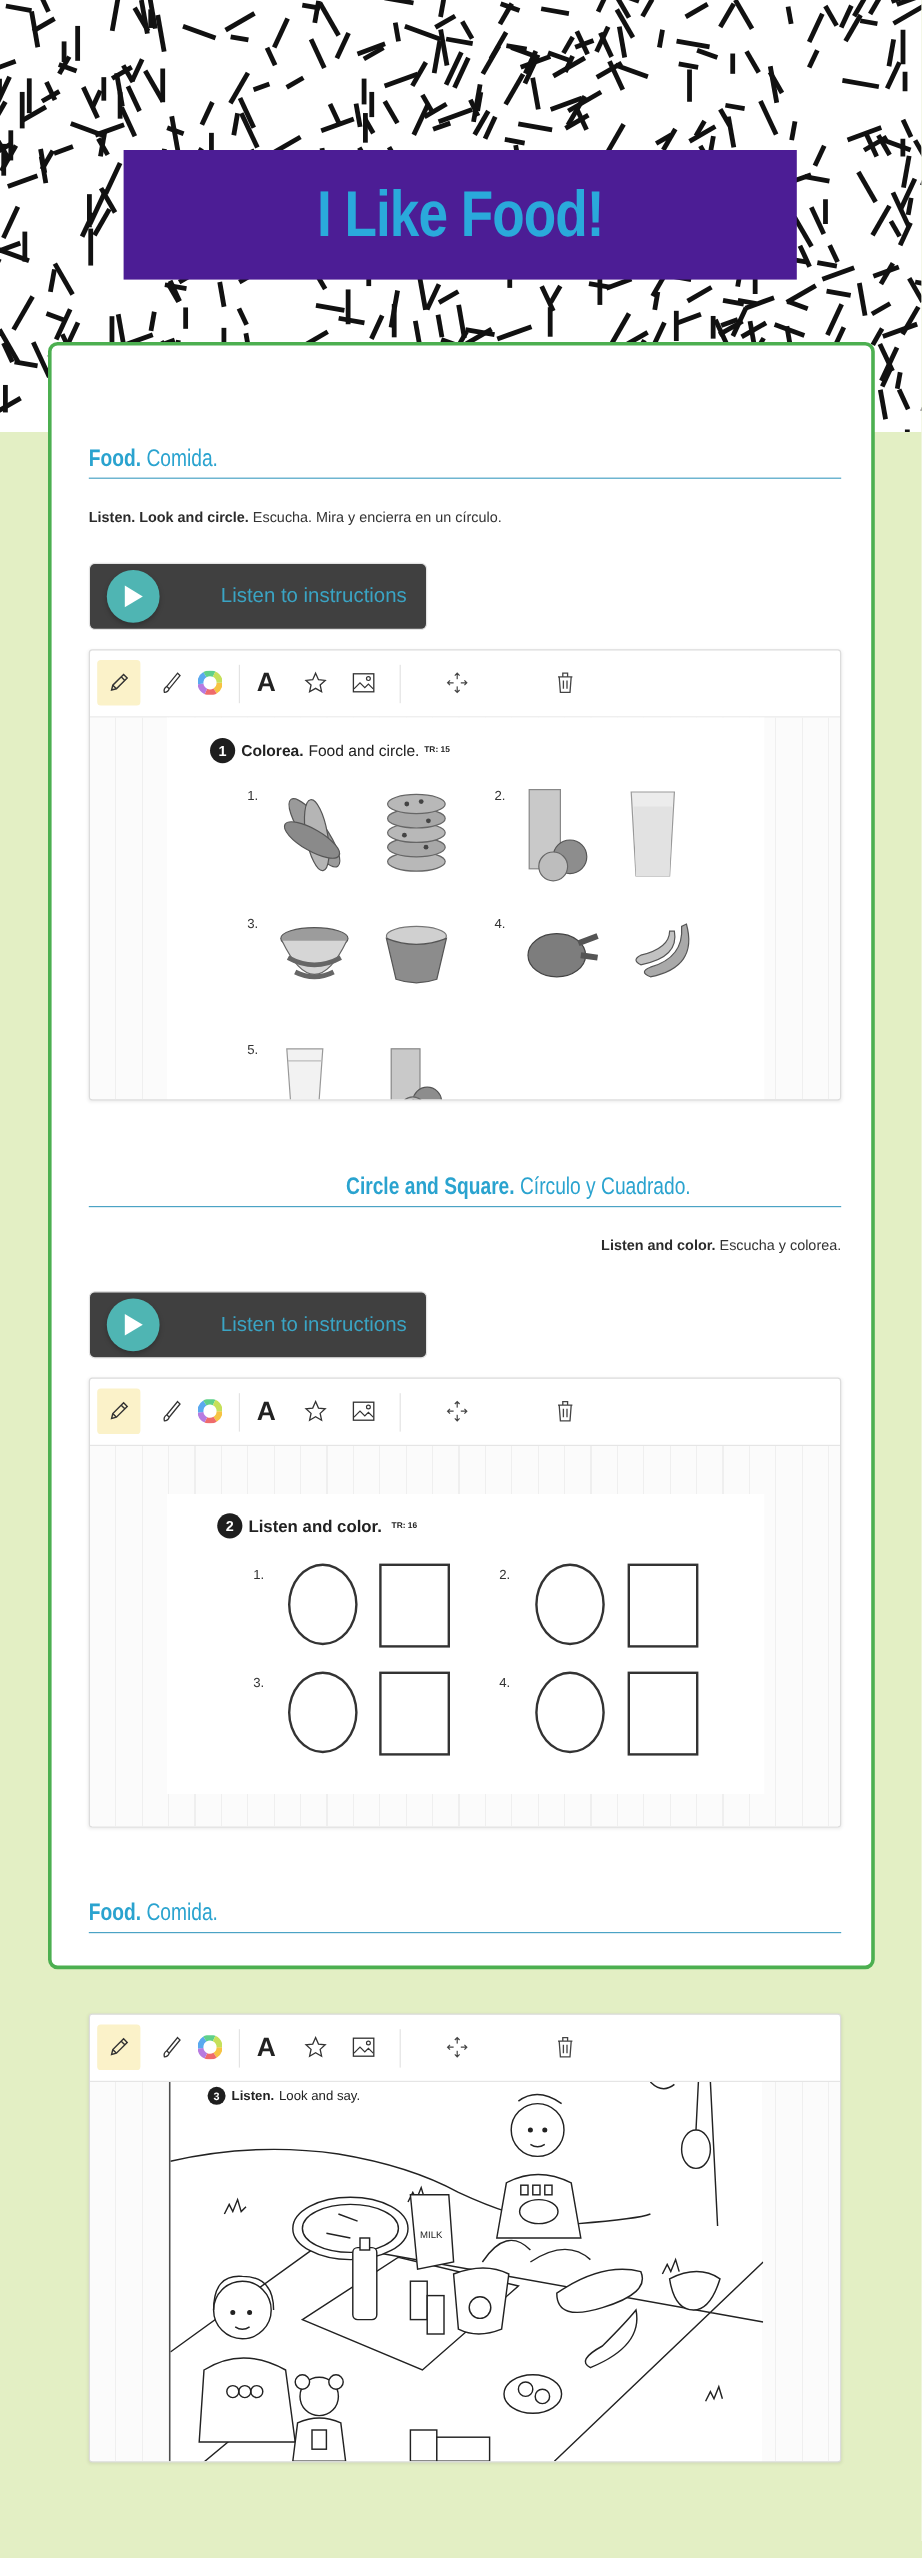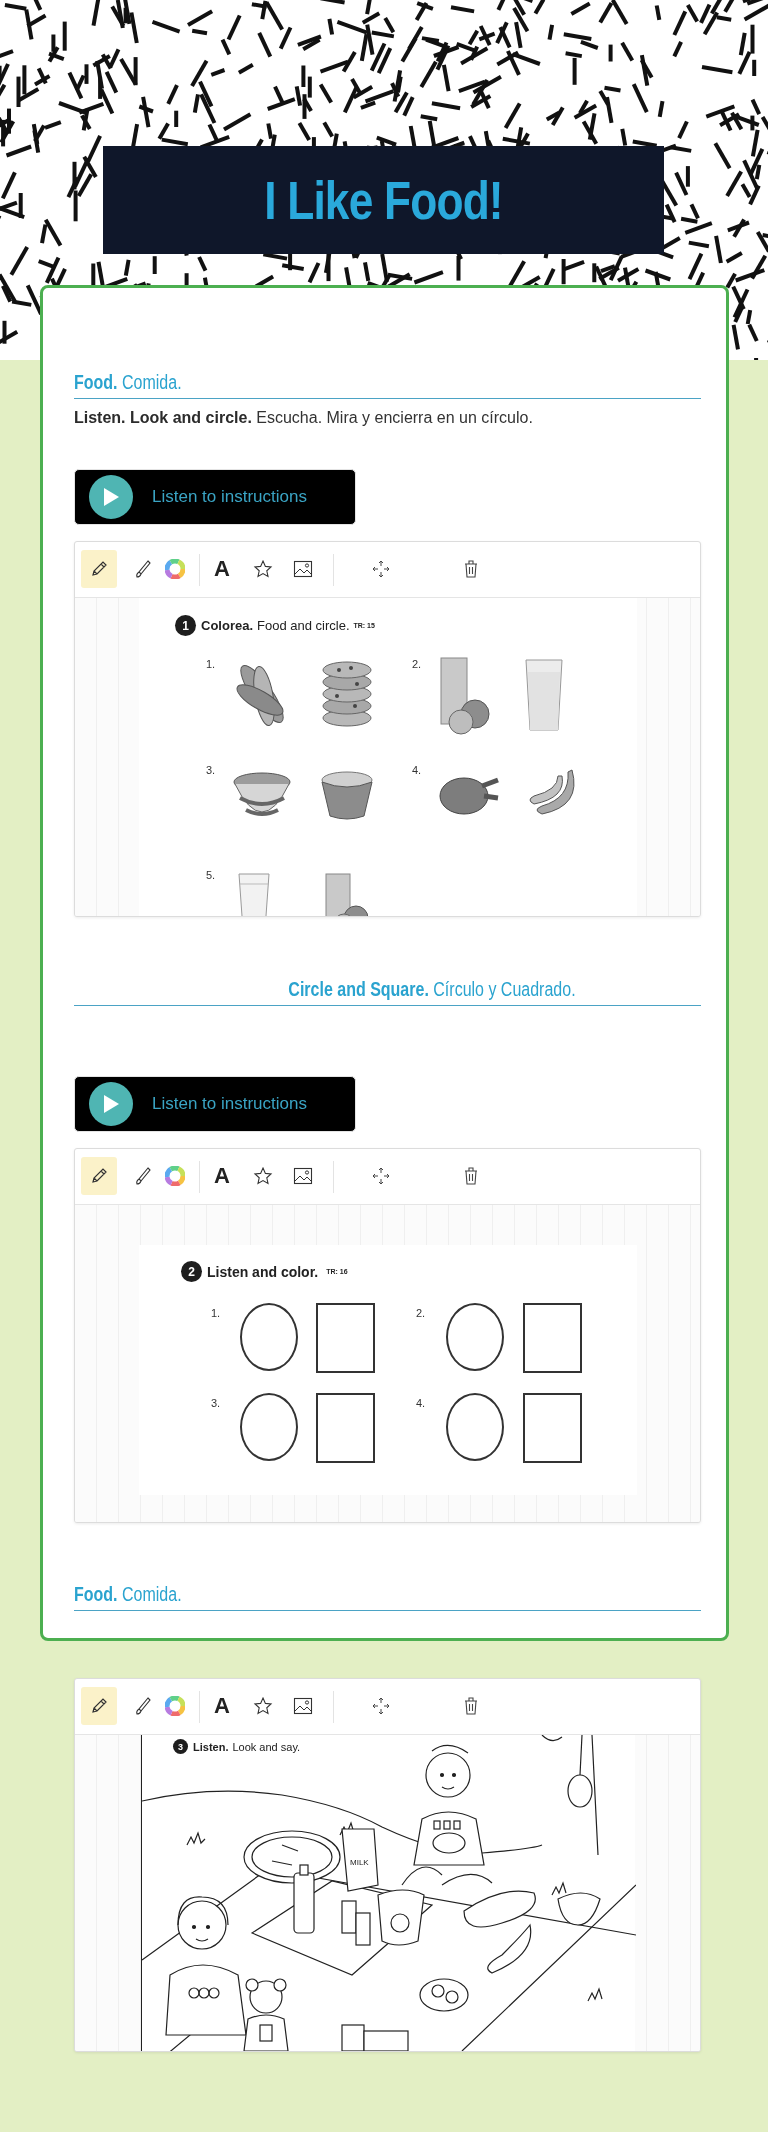--- a/index.html
+++ b/index.html
@@ -12,22 +12,22 @@
   }
   
   .hero {
     position: absolute; left: 0; top: 0; width: 768px; height: 360px;
     background-color: #ffffff;
     overflow: hidden;
   }
   .hero svg { position: absolute; left: 0; top: 0; }
   .title-banner {
     position: absolute; left: 103px; top: 125px; width: 561px; height: 108px;
-    background: #0f172a;
-    display: flex; align-items: center; justify-content: center; margin-top: 21px;
+    background: #4c1d95;
+    display: flex; align-items: center; justify-content: center;
   }
   .title-banner h1 {
     font-family: "Liberation Sans Narrow", "Liberation Sans", sans-serif;
     font-weight: bold;
     font-size: 54px;
     color: #2aa9db;
     letter-spacing: -1px;
     transform: scaleX(0.82);
   }
   
@@ -44,33 +44,34 @@
     color: #2aa3cf;
     transform: scaleX(0.8);
     transform-origin: left center;
     white-space: nowrap;
     height: 28px; line-height: 28px;
   }
   .sec-heading b { font-weight: bold; }
   .sec-heading span.light { font-weight: normal; }
   .rule { height: 1px; background: #4ba3c5; margin-top: 2px; }
   .instr {
-    margin-top: 7px;
-    font-size: 16px;
+    margin-top: 20px;
+    font-size: 12px;
     line-height: 24px;
     color: #333;
   }
   .instr b { font-weight: bold; color: #2b2b2b; }
   .play-btn {
     position: absolute; left: 0; width: 282px; height: 56px;
-    background: #000000;
+    background: #404040;
     border: 1px solid #e4e4e4;
     border-radius: 5px;
     display: flex; align-items: center;
     cursor: pointer;
+    gap: 32px;
   }
   .play-circle {
     margin-left: 14px;
     width: 44px; height: 44px; border-radius: 50%;
     background: #4fb5b3;
     box-shadow: 0 2px 4px rgba(0,0,0,0.25);
     display: flex; align-items: center; justify-content: center;
   }
   .play-label {
     margin-left: 19px;
@@ -807,20 +808,24 @@
       </div>
     </div>
   </div>
 
   <div class="section" style="top:687px;text-align:right;">
     <div class="sec-heading">
       <b>Circle and Square.</b>
       <span class="light">Círculo y Cuadrado.</span>
     </div>
     <div class="rule"></div>
+    <div class="instr">
+      <b>Listen and color.</b>
+      <span>Escucha y colorea.</span>
+    </div>
     <div class="play-btn" style="top:101px;">
       <div class="play-circle">
         <svg width="18" height="20" viewBox="0 0 18 20">
             <path d="M2 1 L17 10 L2 19 Z" fill="#fff"></path>
           </svg>
       </div>
       <span class="play-label">Listen to instructions</span>
     </div>
     <div class="canvas" style="top:173px; height:375px;">
       <div class="toolbar">

